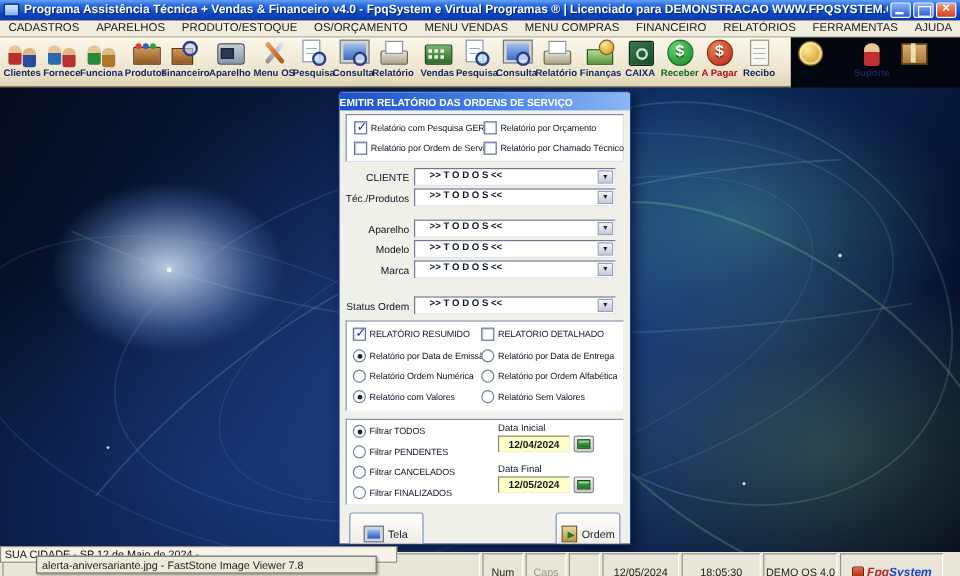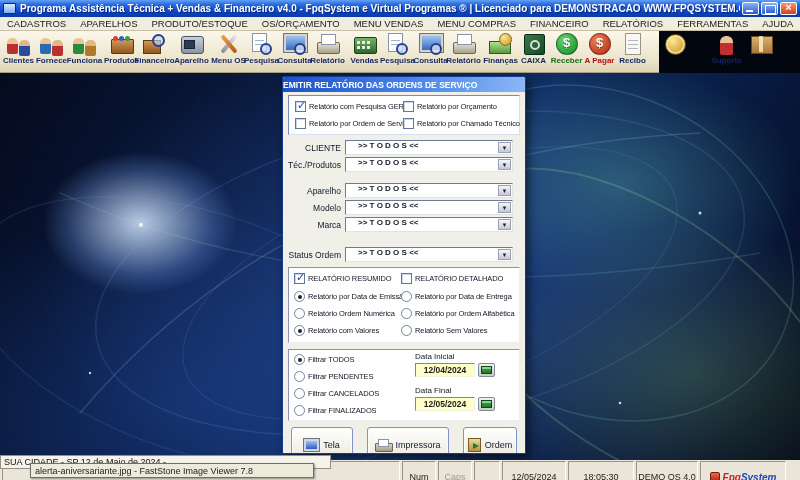--- a/index.html
+++ b/index.html
@@ -397,24 +397,20 @@
     <div class="drow" style="left:126px;top:47px">
       <div class="datef">12/05/2024</div>
       <div class="calbtn"><span></span></div>
     </div>
   </div>
 
   <div class="dbtn" style="left:8px;width:62px">
     <span class="i-screen"></span>
     <span>Tela</span>
   </div>
-  <div class="dbtn" style="left:84px;width:82px">
-    <span class="i-printer"></span>
-    <span>Impressora</span>
-  </div>
   <div class="dbtn" style="left:180px;width:54px">
     <span class="i-exit"></span>
     <span>Ordem</span>
   </div>
 </div>
 
 <div class="loc-box">SUA CIDADE - SP 12 de Maio de 2024 - </div>
 <div class="tooltip">alerta-aniversariante.jpg  -  FastStone Image Viewer 7.8</div>
 
 <div class="statusbar">

